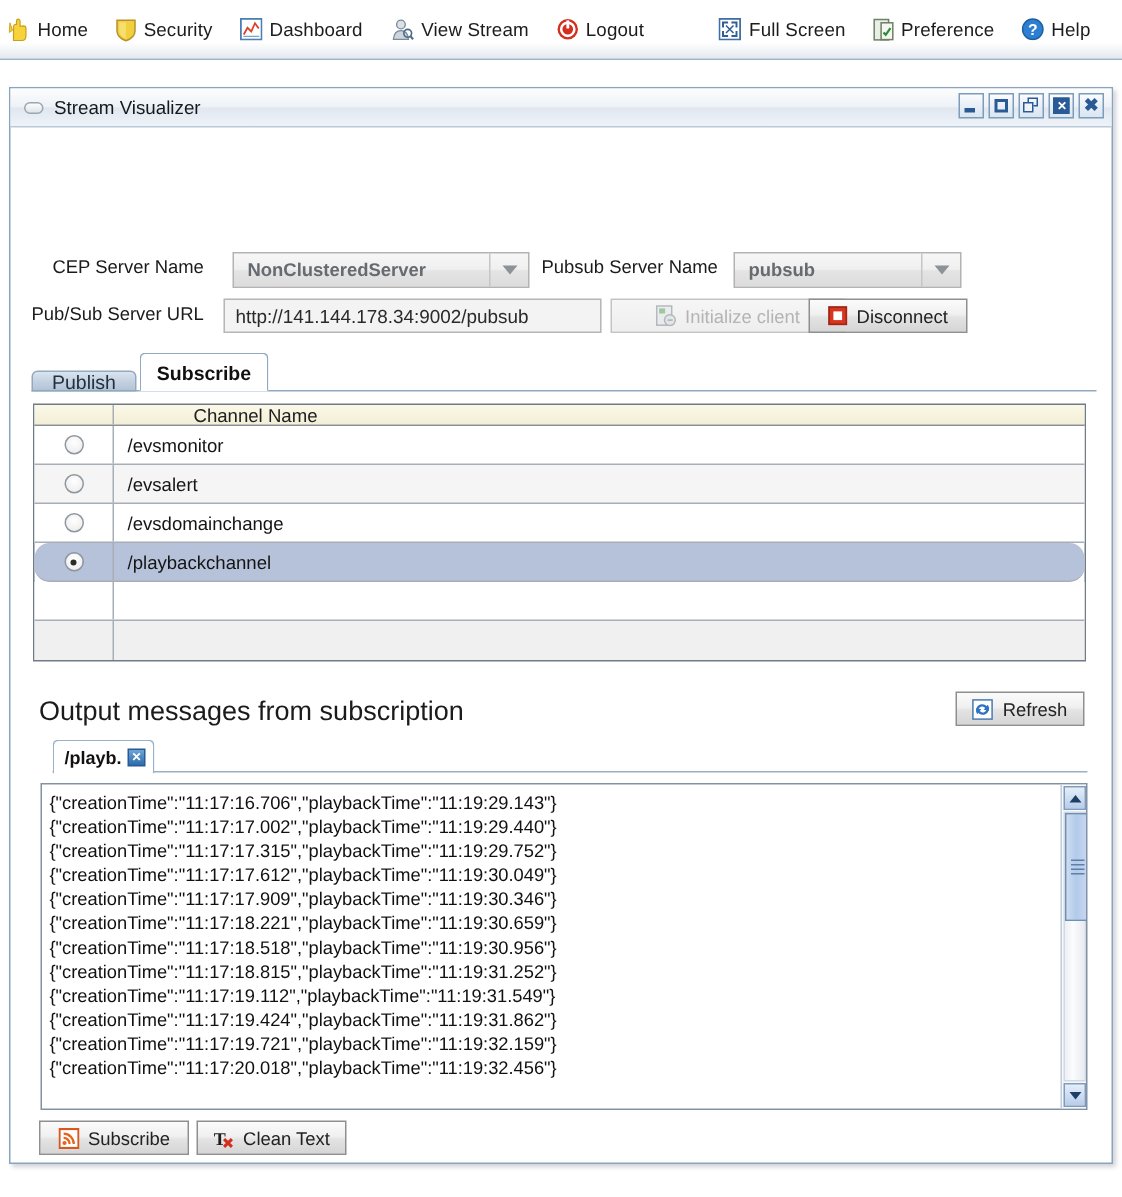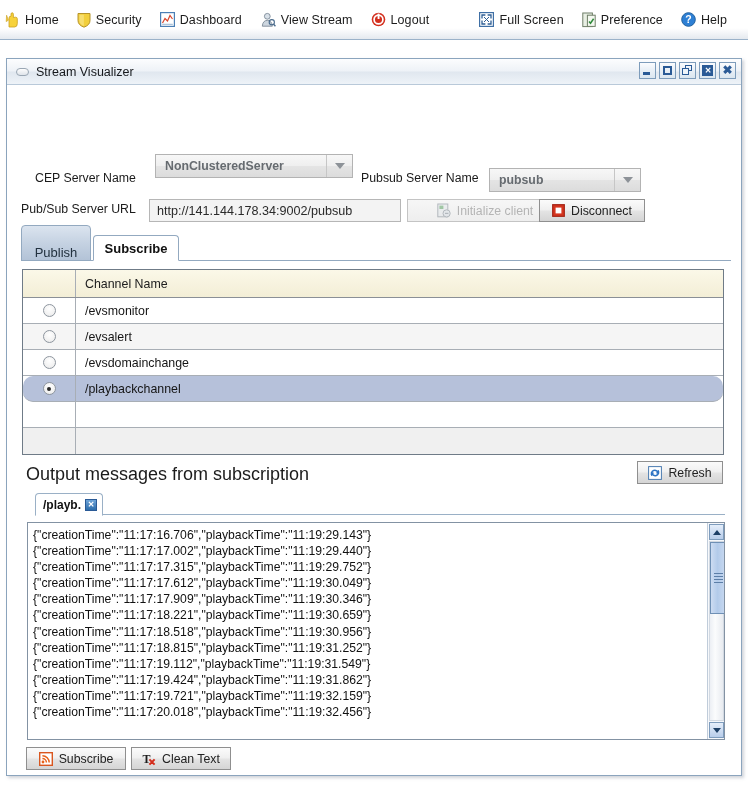--- a/index.html
+++ b/index.html
@@ -69,21 +69,21 @@
     border: 1px solid #7d9cbb;
     background: linear-gradient(to bottom,#fbfcfe 0%,#e8eff6 50%,#dbe6f0 100%);
     position: relative; cursor: default;
   }
   .wbtn i { position: absolute; display: block; }
 
   
   .lblTxt { font-size: 12.3px; color: #1b1b1b; }
 
   #cepLabel   { position: absolute; left: 28px;  top: 112px; }
-  #cepSelect  { position: absolute; left: 148px; top: 95px; width: 198px; height: 24px; }
+  #cepSelect  { position: absolute; left: 148px; top: 109px; width: 198px; height: 24px; }
   #pubLabel   { position: absolute; left: 354px; top: 112px; }
   #pubSelect  { position: absolute; left: 482px; top: 109px; width: 152px; height: 24px; }
   #urlLabel   { position: absolute; left: 14px;  top: 143px; }
   #urlInput   { position: absolute; left: 142px; top: 140px; width: 252px; height: 23px; }
   #initBtn    { position: absolute; left: 400px; top: 140px; width: 156px; height: 23px; }
   #discBtn    { position: absolute; left: 532px; top: 140px; width: 106px; height: 23px; }
 
   .combo {
     border: 1px solid #b3b3b3;
     background: linear-gradient(to bottom,#f7f7f7 0%,#efefef 48%,#e4e4e4 52%,#dcdcdc 100%);
@@ -121,25 +121,24 @@
   
   #tabstrip { position: absolute; left: 14px; top: 174px; width: 710px; height: 28px; }
   .tab {
     position: absolute; bottom: 0; height: 26px;
     display: flex; align-items: center; justify-content: center;
     font-size: 13px; cursor: default;
     border: 1px solid #93a9c0;
     border-top-left-radius: 4px; border-top-right-radius: 4px;
   }
   .tab.inactive {
-    left: 0; width: 70px; height: 36px;
+    left: 0; width: 70px; height: 14px;
     color: #22313f;
     background: linear-gradient(to bottom,#dbe4ef 0%,#c5d2e2 50%,#b3c3d7 100%);
     border-bottom: 1px solid #93a9c0;
-    align-items: flex-end;
   }
   .tab.active {
     left: 72px; width: 86px;
     color: #101010; font-weight: bold;
     background: #ffffff;
     border-bottom: 1px solid #ffffff;
     z-index: 3;
   }
   #tabline { position: absolute; left: 14px; top: 201px; width: 710px; height: 1px; background: #93a9c0; }
 
@@ -147,23 +146,24 @@
   #chtable {
     position: absolute; left: 15px; top: 210px; width: 702px;
     border: 1px solid #6f7b87;
     background: #fff;
   }
   .chrow { display: flex; height: 26px; border-bottom: 1px solid #a8aeb5; }
   .chrow:last-child { border-bottom: none; }
   .chrow .c1 { width: 53px; border-right: 1px solid #a8aeb5; display: flex; align-items: center; justify-content: center; }
   .chrow .c2 { flex: 1; display: flex; align-items: center; padding-left: 9px; font-size: 12.4px; color: #151515; }
   .chrow.header {
-    height: 28px;
+    height: 14px;
     background: linear-gradient(to bottom,#fbf8e8 0%,#f3eed6 100%);
     border-bottom: 1px solid #8a8f96;
+    gap: 44px;
   }
   .chrow.header .c2 { color: #202020; }
   .chrow.odd  { background: #f5f5f5; }
   .chrow.even { background: #ffffff; }
   .chrow.selected { background: #b6c1da; border-radius: 10px; }
   .chrow.filler { height: 26px; background: #ffffff; }
   .chrow.footer { height: 26px; background: #f0f0f0; }
   .radio {
     width: 13px; height: 13px; border-radius: 50%;
     border: 1px solid #8e969f;

